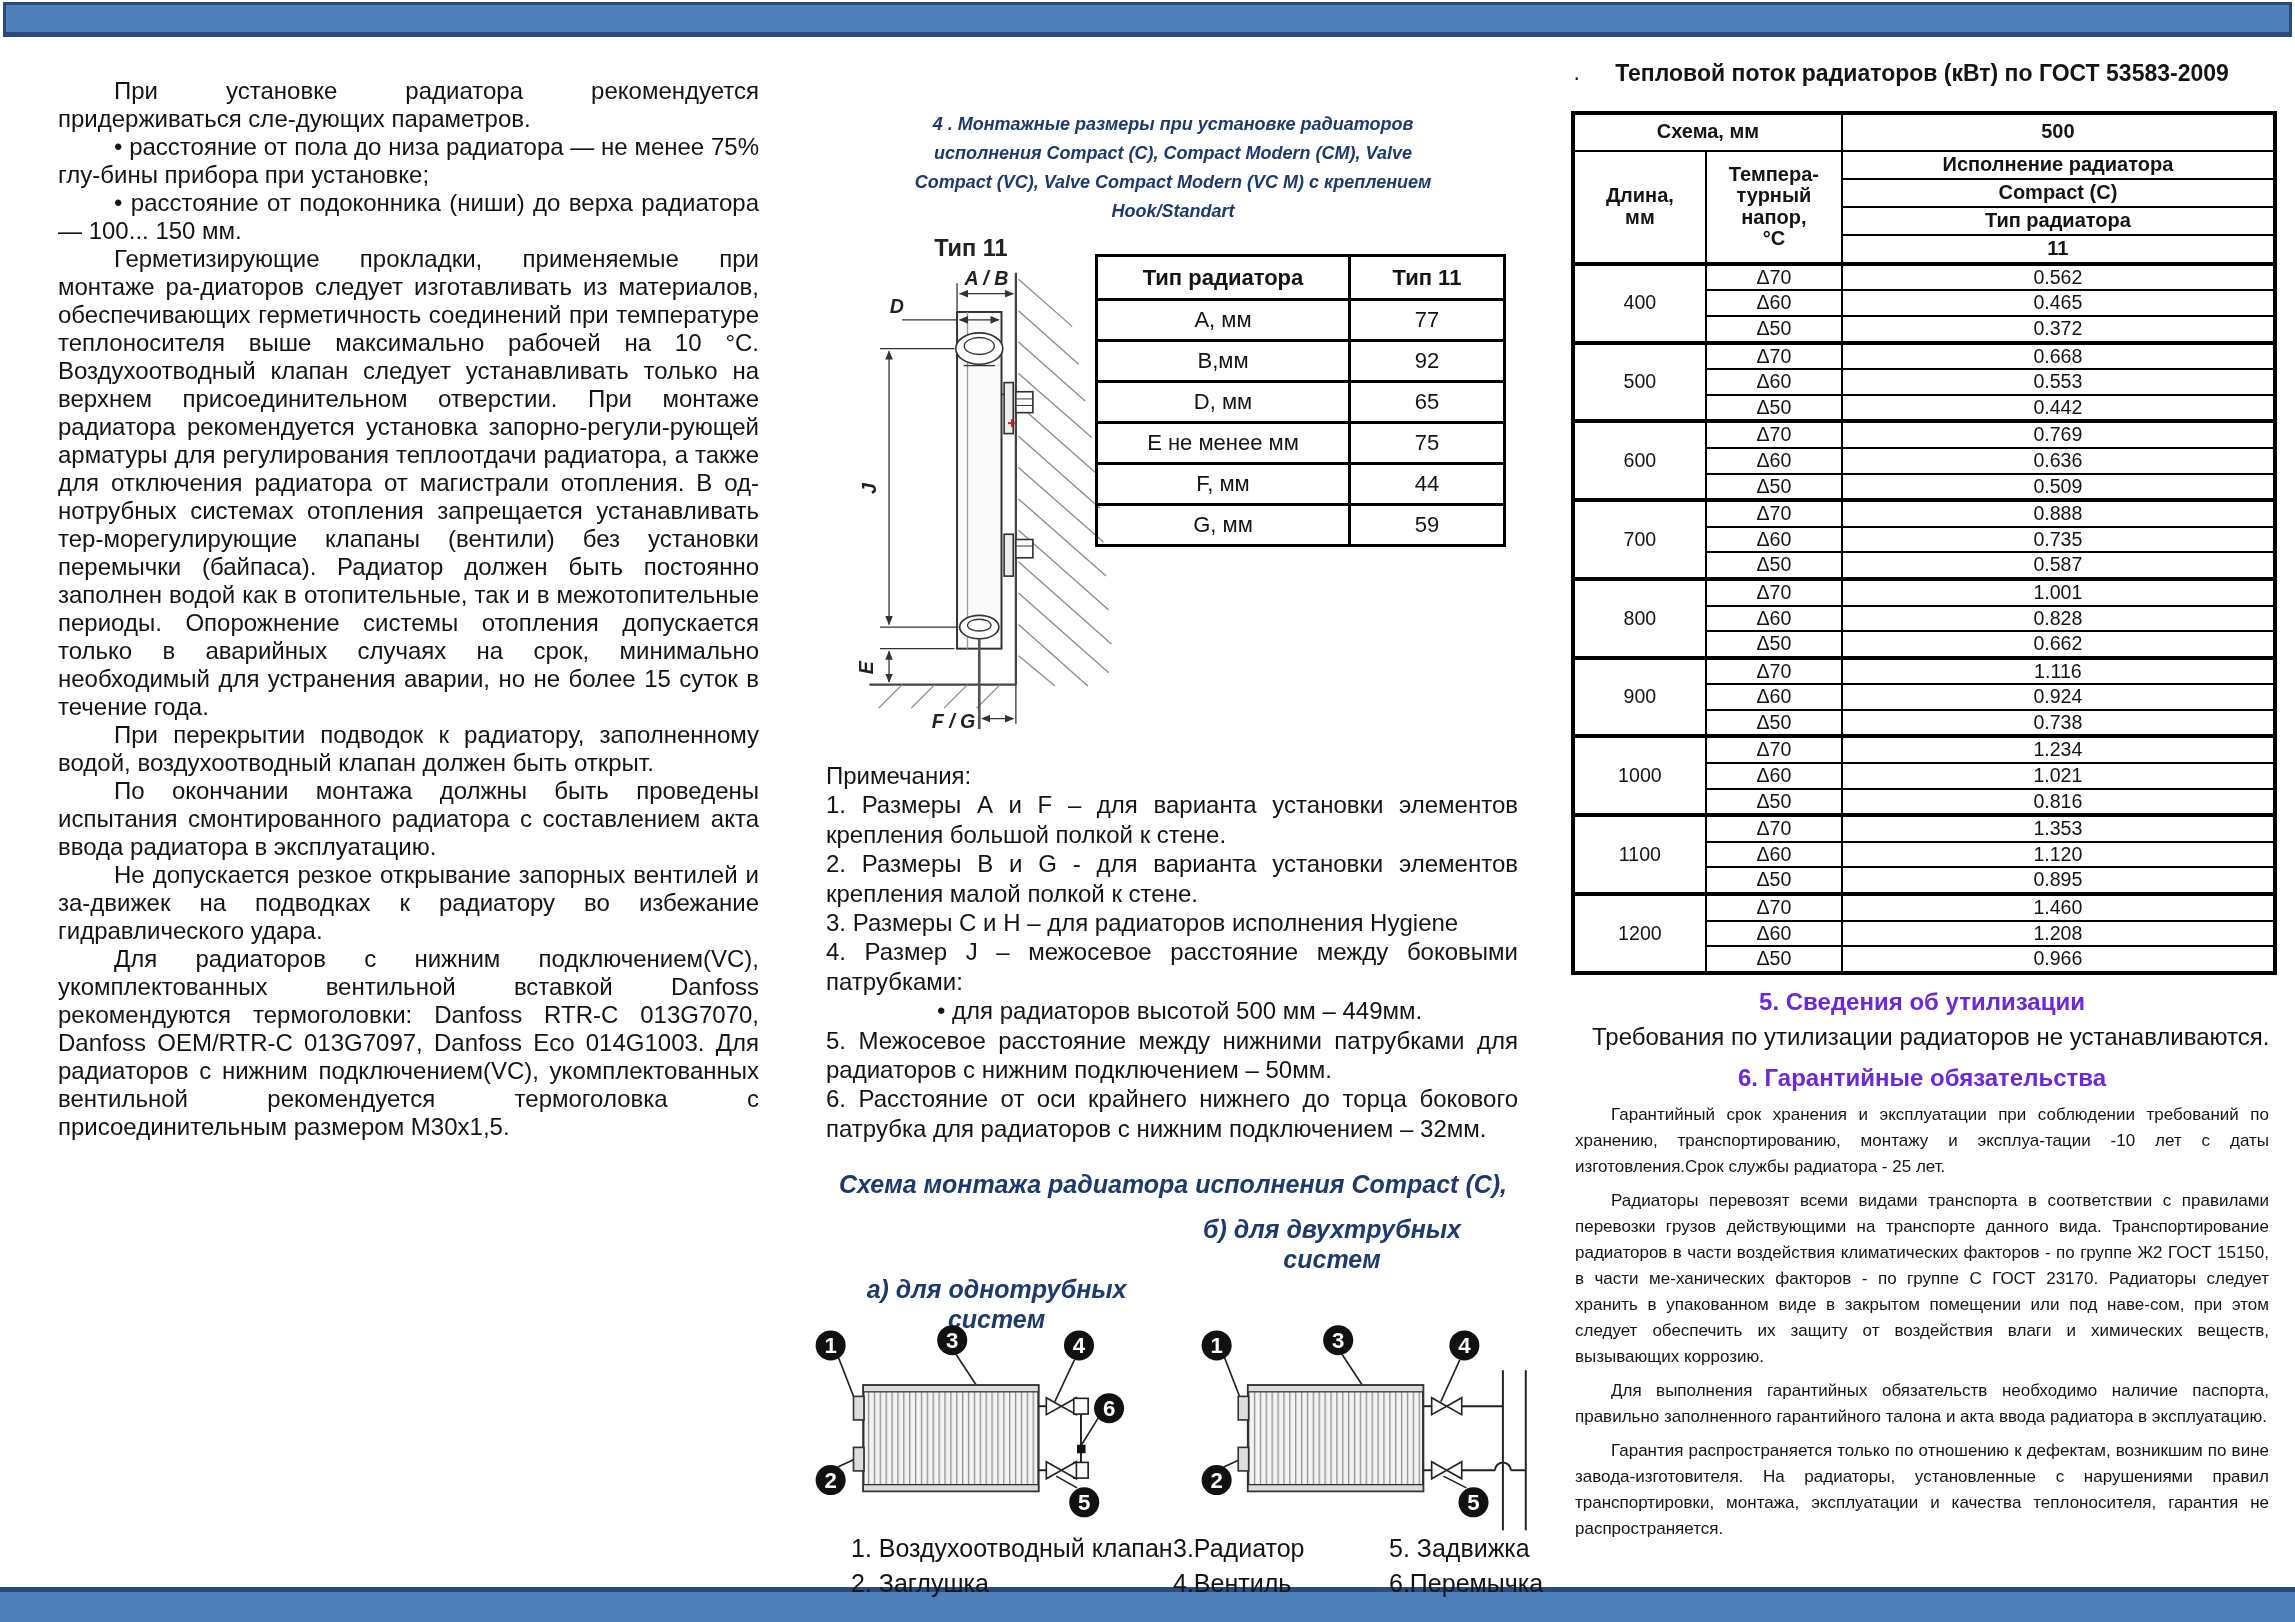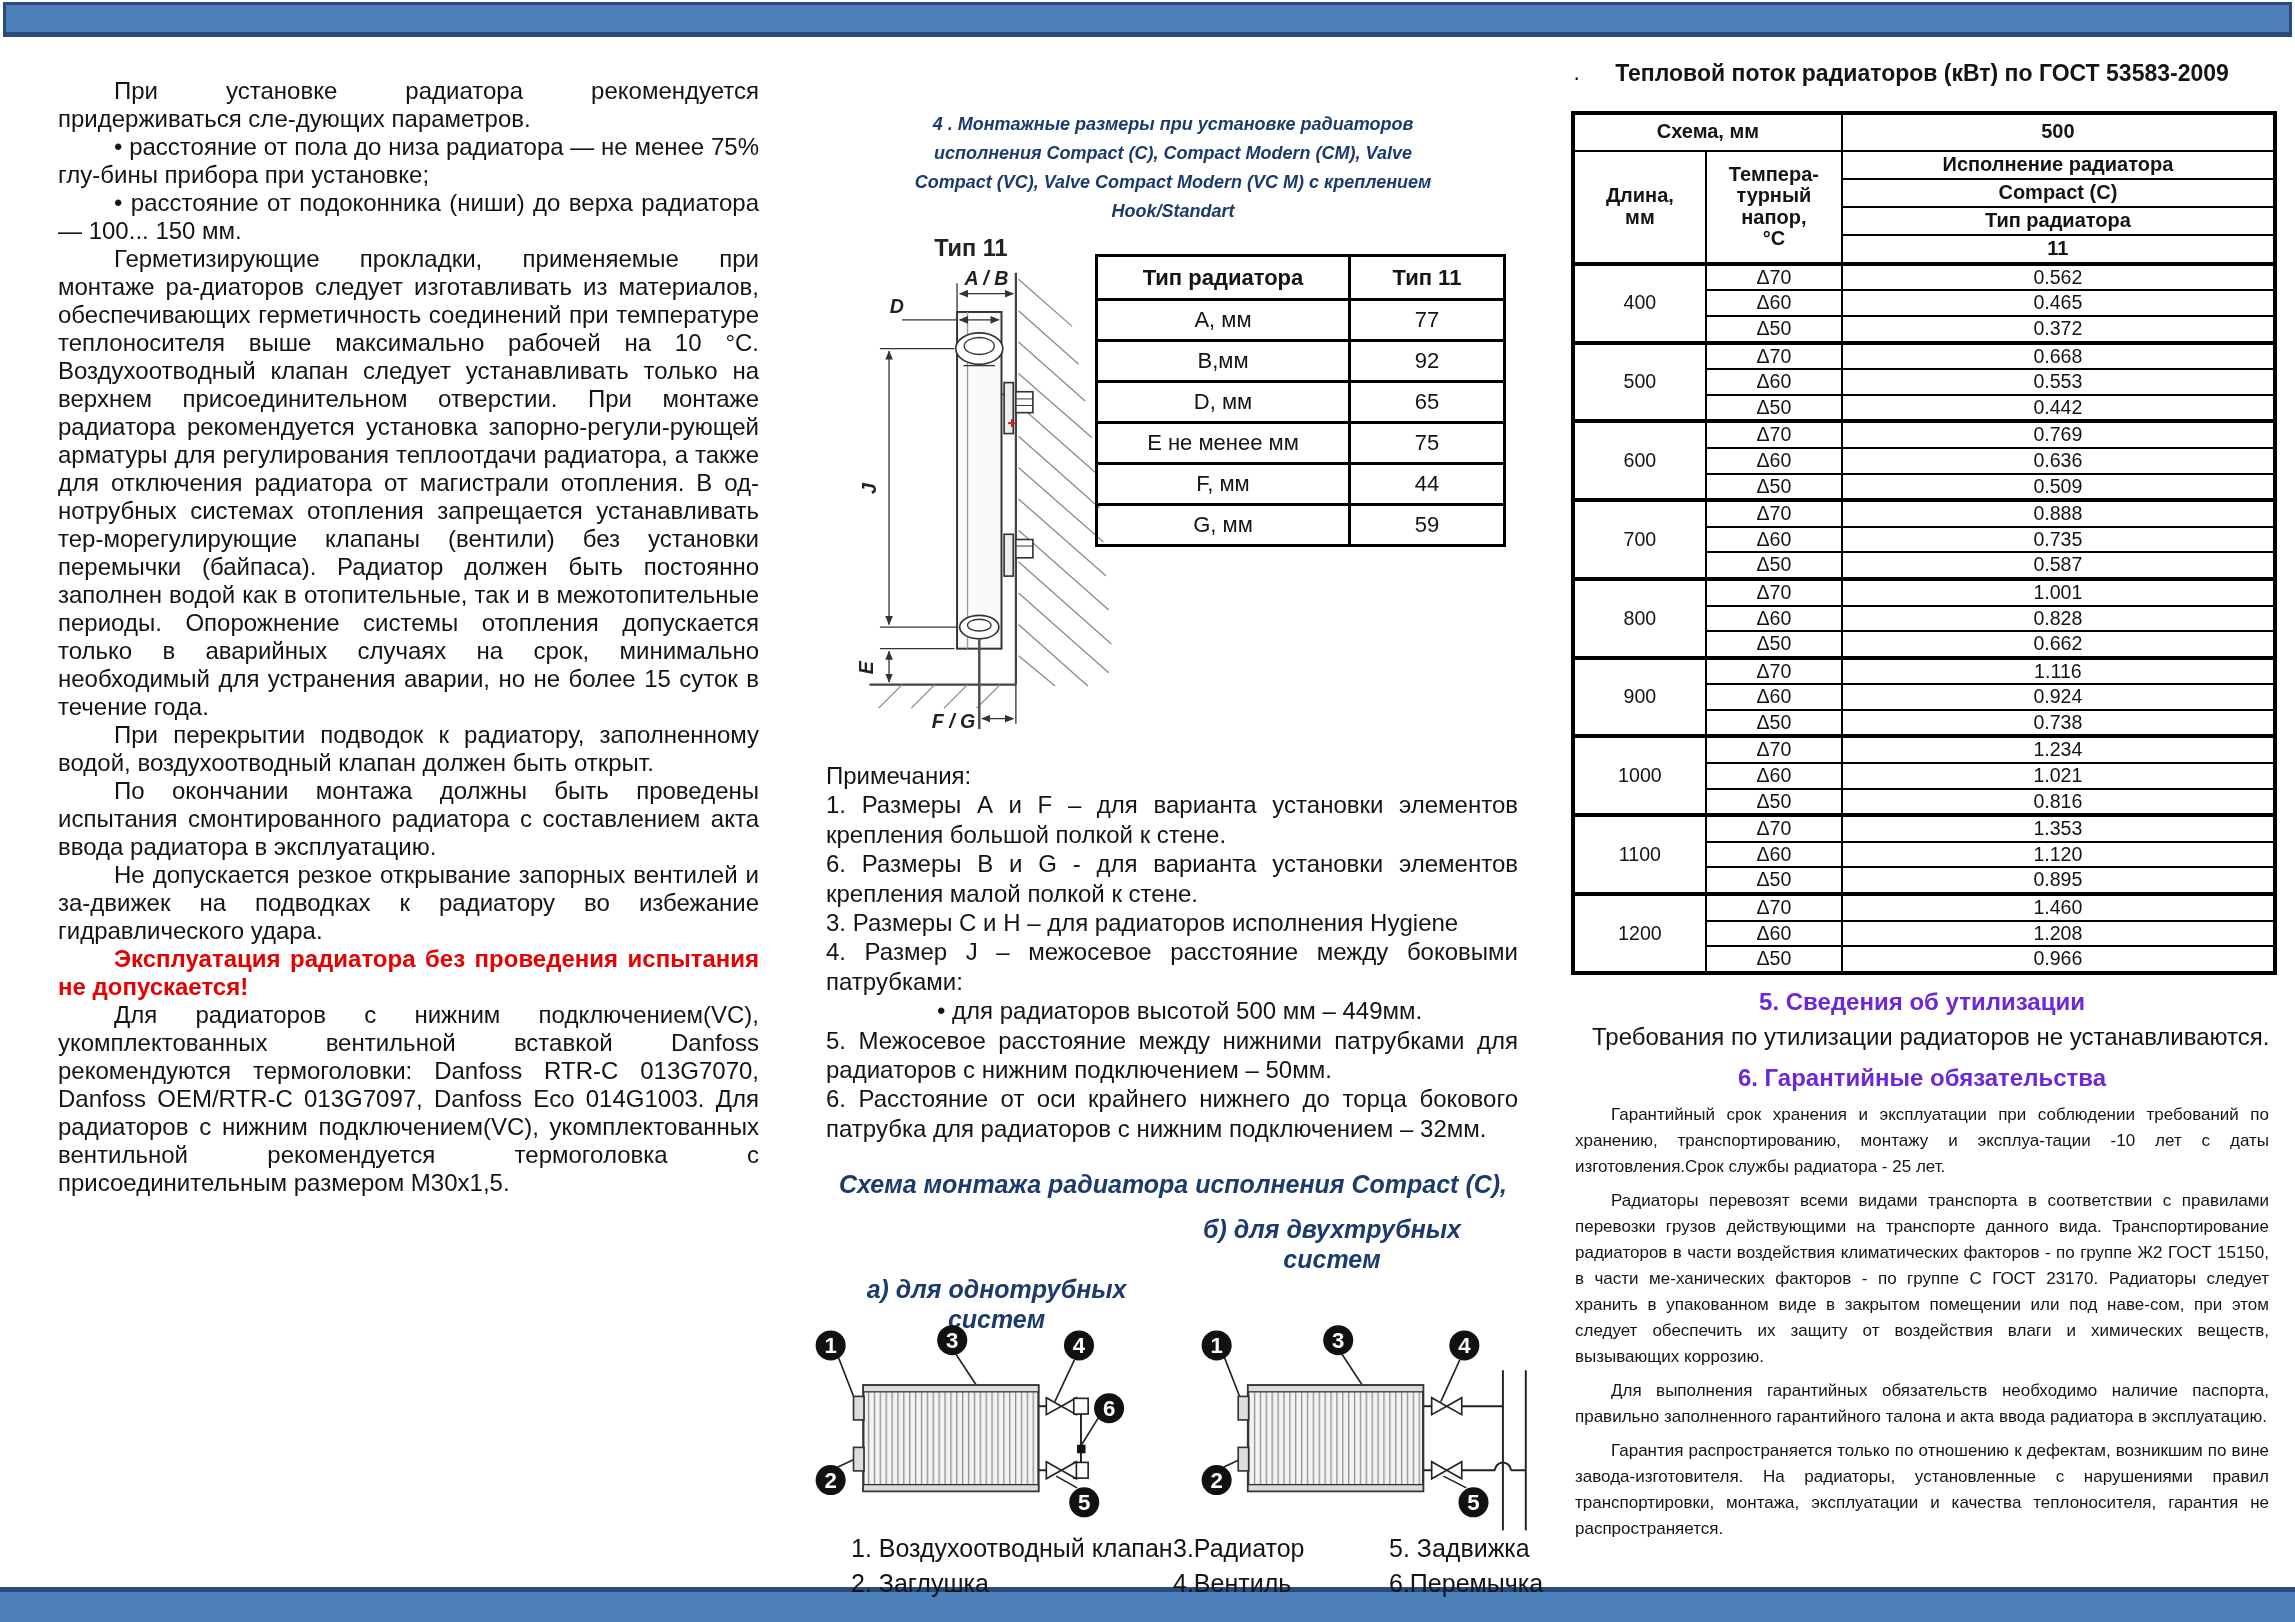--- a/index.html
+++ b/index.html
@@ -74,21 +74,20 @@
   <div class="bottombar"></div>
 
   <div class="col col-left">
     <p>При установке радиатора рекомендуется придерживаться сле-дующих параметров.</p>
     <p>•  расстояние от пола до низа радиатора — не менее 75% глу-бины прибора при установке;</p>
     <p>•  расстояние от подоконника (ниши) до верха радиатора — 100... 150 мм.</p>
     <p>Герметизирующие прокладки, применяемые при монтаже ра-диаторов следует изготавливать из материалов, обеспечивающих герметичность соединений при температуре теплоносителя выше максимально рабочей на 10 °С. Воздухоотводный клапан следует устанавливать только на верхнем присоединительном отверстии. При монтаже радиатора рекомендуется установка запорно-регули-рующей арматуры для регулирования теплоотдачи радиатора, а также для отключения радиатора от магистрали отопления. В од-нотрубных системах отопления запрещается устанавливать тер-морегулирующие клапаны (вентили) без установки перемычки (байпаса). Радиатор должен быть постоянно заполнен водой как в отопительные, так и в межотопительные периоды. Опорожнение системы отопления допускается только в аварийных случаях на срок, минимально необходимый для устранения аварии, но не более 15 суток в течение года.</p>
     <p>При перекрытии подводок к радиатору, заполненному водой, воздухоотводный клапан должен быть открыт.</p>
     <p>По окончании монтажа должны быть проведены испытания смонтированного радиатора с составлением акта ввода радиатора в эксплуатацию.</p>
     <p>Не допускается резкое открывание запорных вентилей и за-движек на подводках к радиатору во избежание гидравлического удара.</p>
-    <p class="warning">Эксплуатация радиатора без проведения испытания не допускается!</p>
     <p>Для радиаторов с нижним подключением(VC), укомплектованных вентильной вставкой Danfoss рекомендуются термоголовки: Danfoss RTR-C 013G7070, Danfoss OEM/RTR-C 013G7097, Danfoss Eco 014G1003. Для радиаторов с нижним подключением(VC), укомплектованных вентильной рекомендуется термоголовка с присоединительным размером M30x1,5.</p>
   </div>
 
   <div class="col col-mid">
     <div class="mid-title preline">4 . Монтажные размеры при установке радиаторов
 исполнения Compact (C), Compact Modern (CM), Valve
 Compact (VC), Valve Compact Modern (VC M) с креплением
 Hook/Standart</div>
 
     <svg class="drawing" width="308" height="523" viewBox="0 0 470 800">
@@ -203,21 +202,21 @@
       <tr>
             <td>G, мм</td>
             <td>59</td>
           </tr>
     </tbody>
       </table>
 
     <div class="notes">
       <p>Примечания:</p>
       <p>1. Размеры А и F – для варианта установки элементов крепления большой полкой к стене.</p>
-      <p>6. Размеры В и G - для варианта установки элементов крепления малой полкой к стене.</p>
+      <p>2. Размеры В и G - для варианта установки элементов крепления малой полкой к стене.</p>
       <p>3. Размеры С и Н – для радиаторов исполнения Hygiene</p>
       <p>4. Размер J – межосевое расстояние между боковыми патрубками:</p>
       <p class="bullet">•     для радиаторов высотой 500 мм – 449мм.</p>
       <p>5. Межосевое расстояние между нижними патрубками для радиаторов с нижним подключением – 50мм.</p>
       <p>6. Расстояние от оси крайнего нижнего до торца бокового патрубка для радиаторов с нижним подключением – 32мм.</p>
     </div>
 
     <div class="scheme-title">Схема монтажа радиатора исполнения Compact (С),</div>
     <div class="scheme-label a preline">а) для однотрубных
 систем</div>

